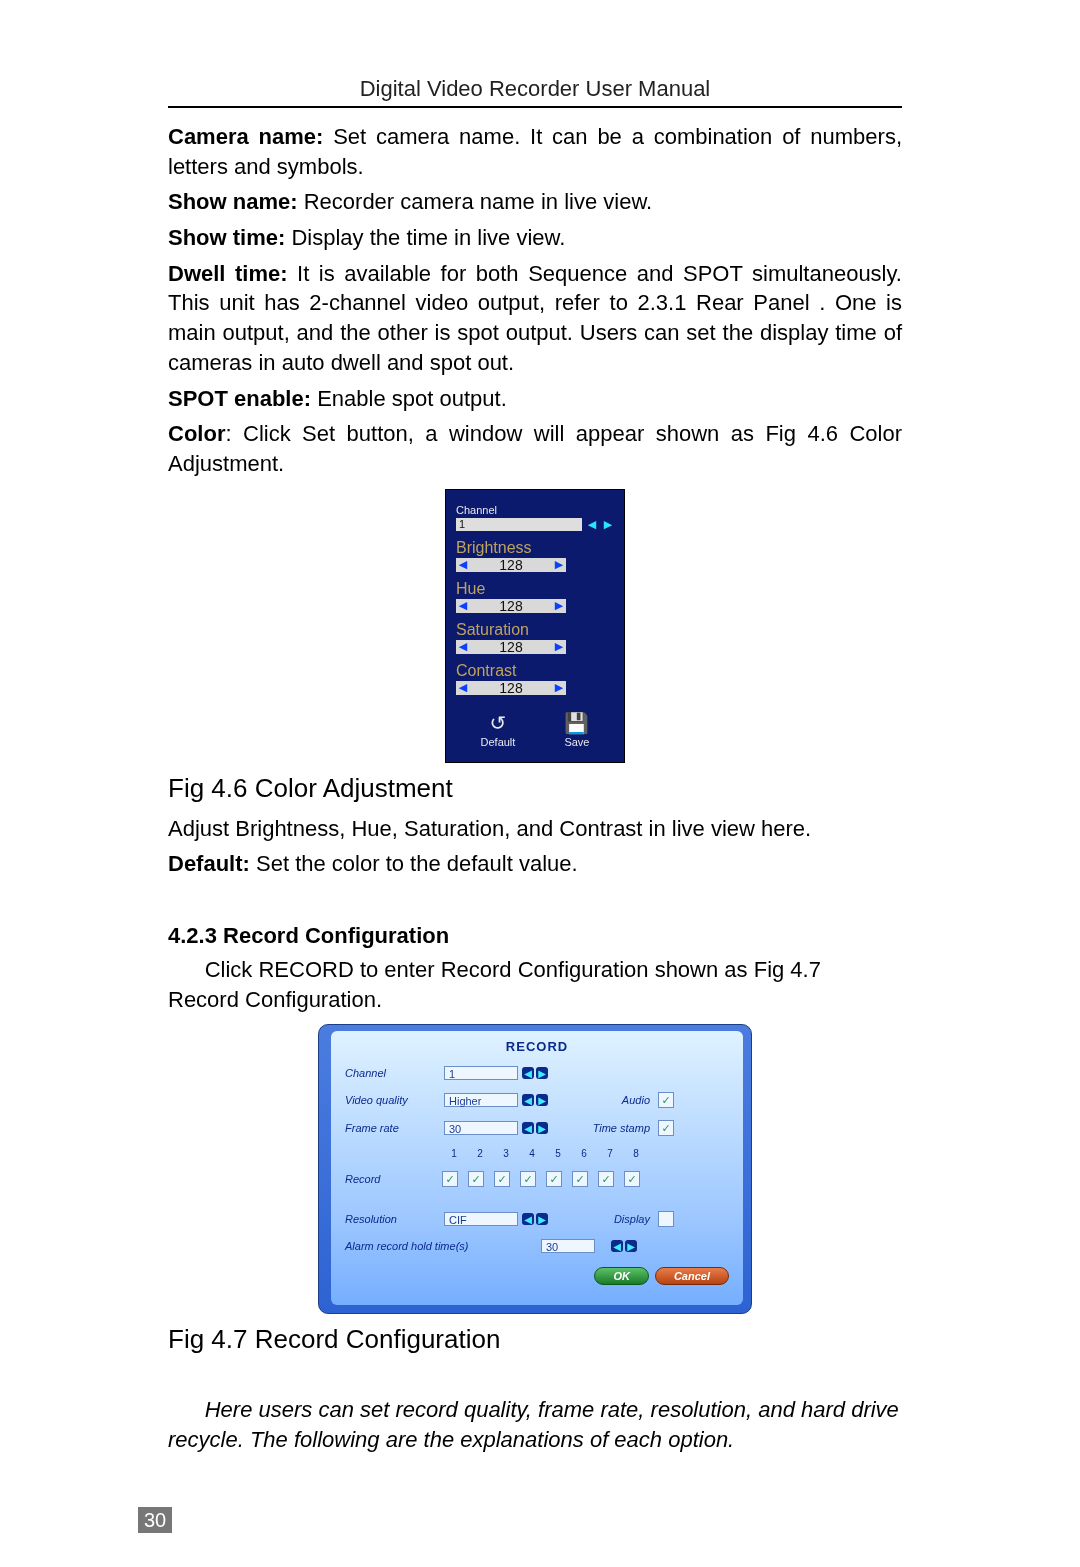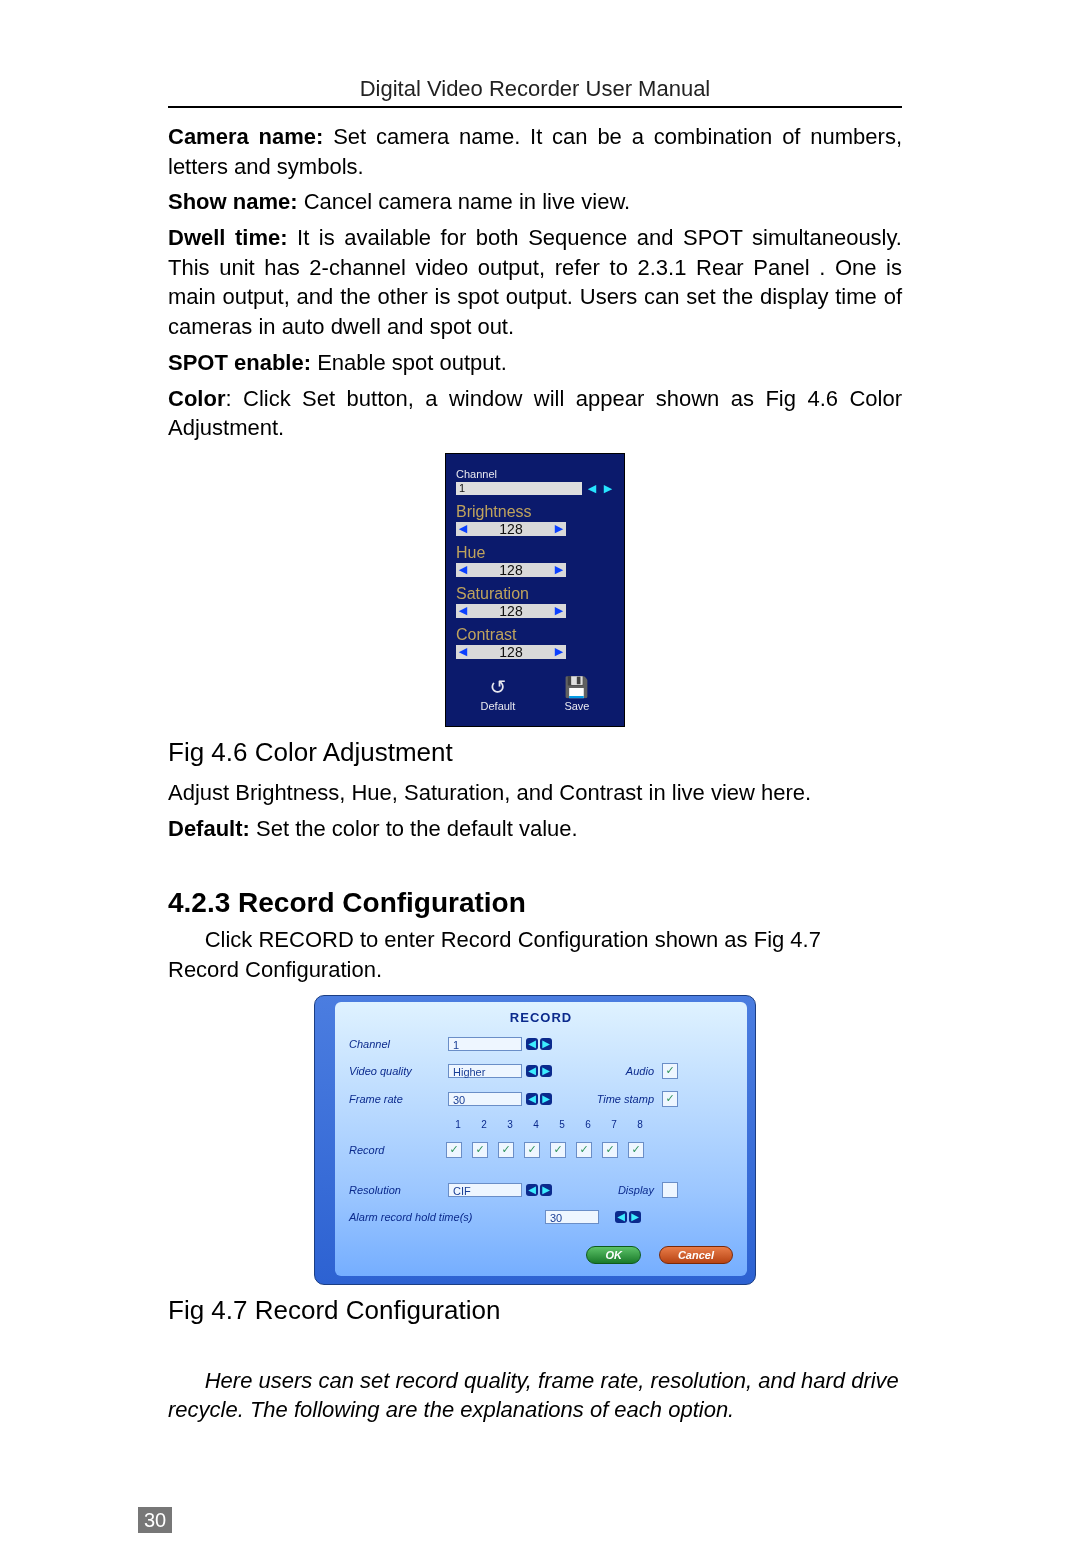--- a/index.html
+++ b/index.html
@@ -28,21 +28,21 @@
     margin: 4px 0 14px 0;
   }
   .body-text {
     font-size: 22px;
     line-height: 1.35;
     text-align: justify;
     margin: 6px 0;
   }
   .def-label { font-weight: bold; }
   .section-heading {
-    font-size: 28px;
+    font-size: 22px;
     font-weight: bold;
     margin-top: 44px;
     margin-bottom: 4px;
   }
   .caption {
     text-align: left;
     font-size: 26px;
     margin-top: 10px;
     margin-bottom: 10px;
   }
@@ -124,21 +124,21 @@
   .record-panel-wrap {
     display: flex;
     justify-content: center;
     margin: 10px 0 6px 0;
   }
   .record-panel {
     width: 412px;
     background: linear-gradient(#4b7de0, #2d62d2);
     border-radius: 10px;
     border: 1px solid #1b3e84;
-    padding: 6px 8px 8px 20px;
+    padding: 6px 8px 8px 12px;
     color: #0b2a8d;
     font-size: 11px;
     position: relative;
   }
   .record-inner {
     background: linear-gradient(#dff2ff, #9bc6ff 70%, #75aeff);
     border-radius: 6px;
     padding: 10px 14px 40px 14px;
     position: relative;
   }
@@ -211,23 +211,23 @@
   .rp-alarm-row {
     display: grid;
     grid-template-columns: 180px 54px 34px;
     column-gap: 16px;
     align-items: center;
     margin: 12px 0;
   }
   .rp-bot-btns {
     position: absolute;
     right: 14px;
-    bottom: 12px;
-    display: flex;
-    gap: 18px;
+    bottom: 20px;
+    display: flex;
+    gap: 6px;
   }
   .rp-btn {
     border-radius: 10px;
     padding: 2px 18px;
     font-size: 11px;
     font-style: italic;
     font-weight: bold;
     color: #fff;
   }
   .rp-btn.ok { background: linear-gradient(#5cc268, #1a7a2a); border: 1px solid #0e5a1b; }
@@ -248,21 +248,24 @@
 
 <div class="page">
 
   <div class="header-title">Digital Video Recorder User Manual</div>
   <hr class="header-rule">
 
   <p class="body-text">
     <span class="def-label">Camera name:</span><span> Set camera name. It can be a combination of numbers, letters and symbols.</span>
   </p>
   <p class="body-text">
-    <span class="def-label">Show name:</span><span> Cancel camera name in live view.</span>
+    <span class="def-label">Show name:</span><span> Recorder camera name in live view.</span>
+  </p>
+  <p class="body-text">
+    <span class="def-label">Show time:</span><span> Display the time in live view.</span>
   </p>
   <p class="body-text">
     <span class="def-label">Dwell time:</span><span> It is available for both Sequence and SPOT simultaneously. This unit has 2-channel video output, refer to 2.3.1 Rear Panel . One is main output, and the other is spot output. Users can set the display time of cameras in auto dwell and spot out.</span>
   </p>
   <p class="body-text">
     <span class="def-label">SPOT enable:</span><span> Enable spot output.</span>
   </p>
   <p class="body-text">
     <span class="def-label">Color</span><span>: Click Set button, a window will appear shown as Fig 4.6    Color Adjustment.</span>
   </p>

